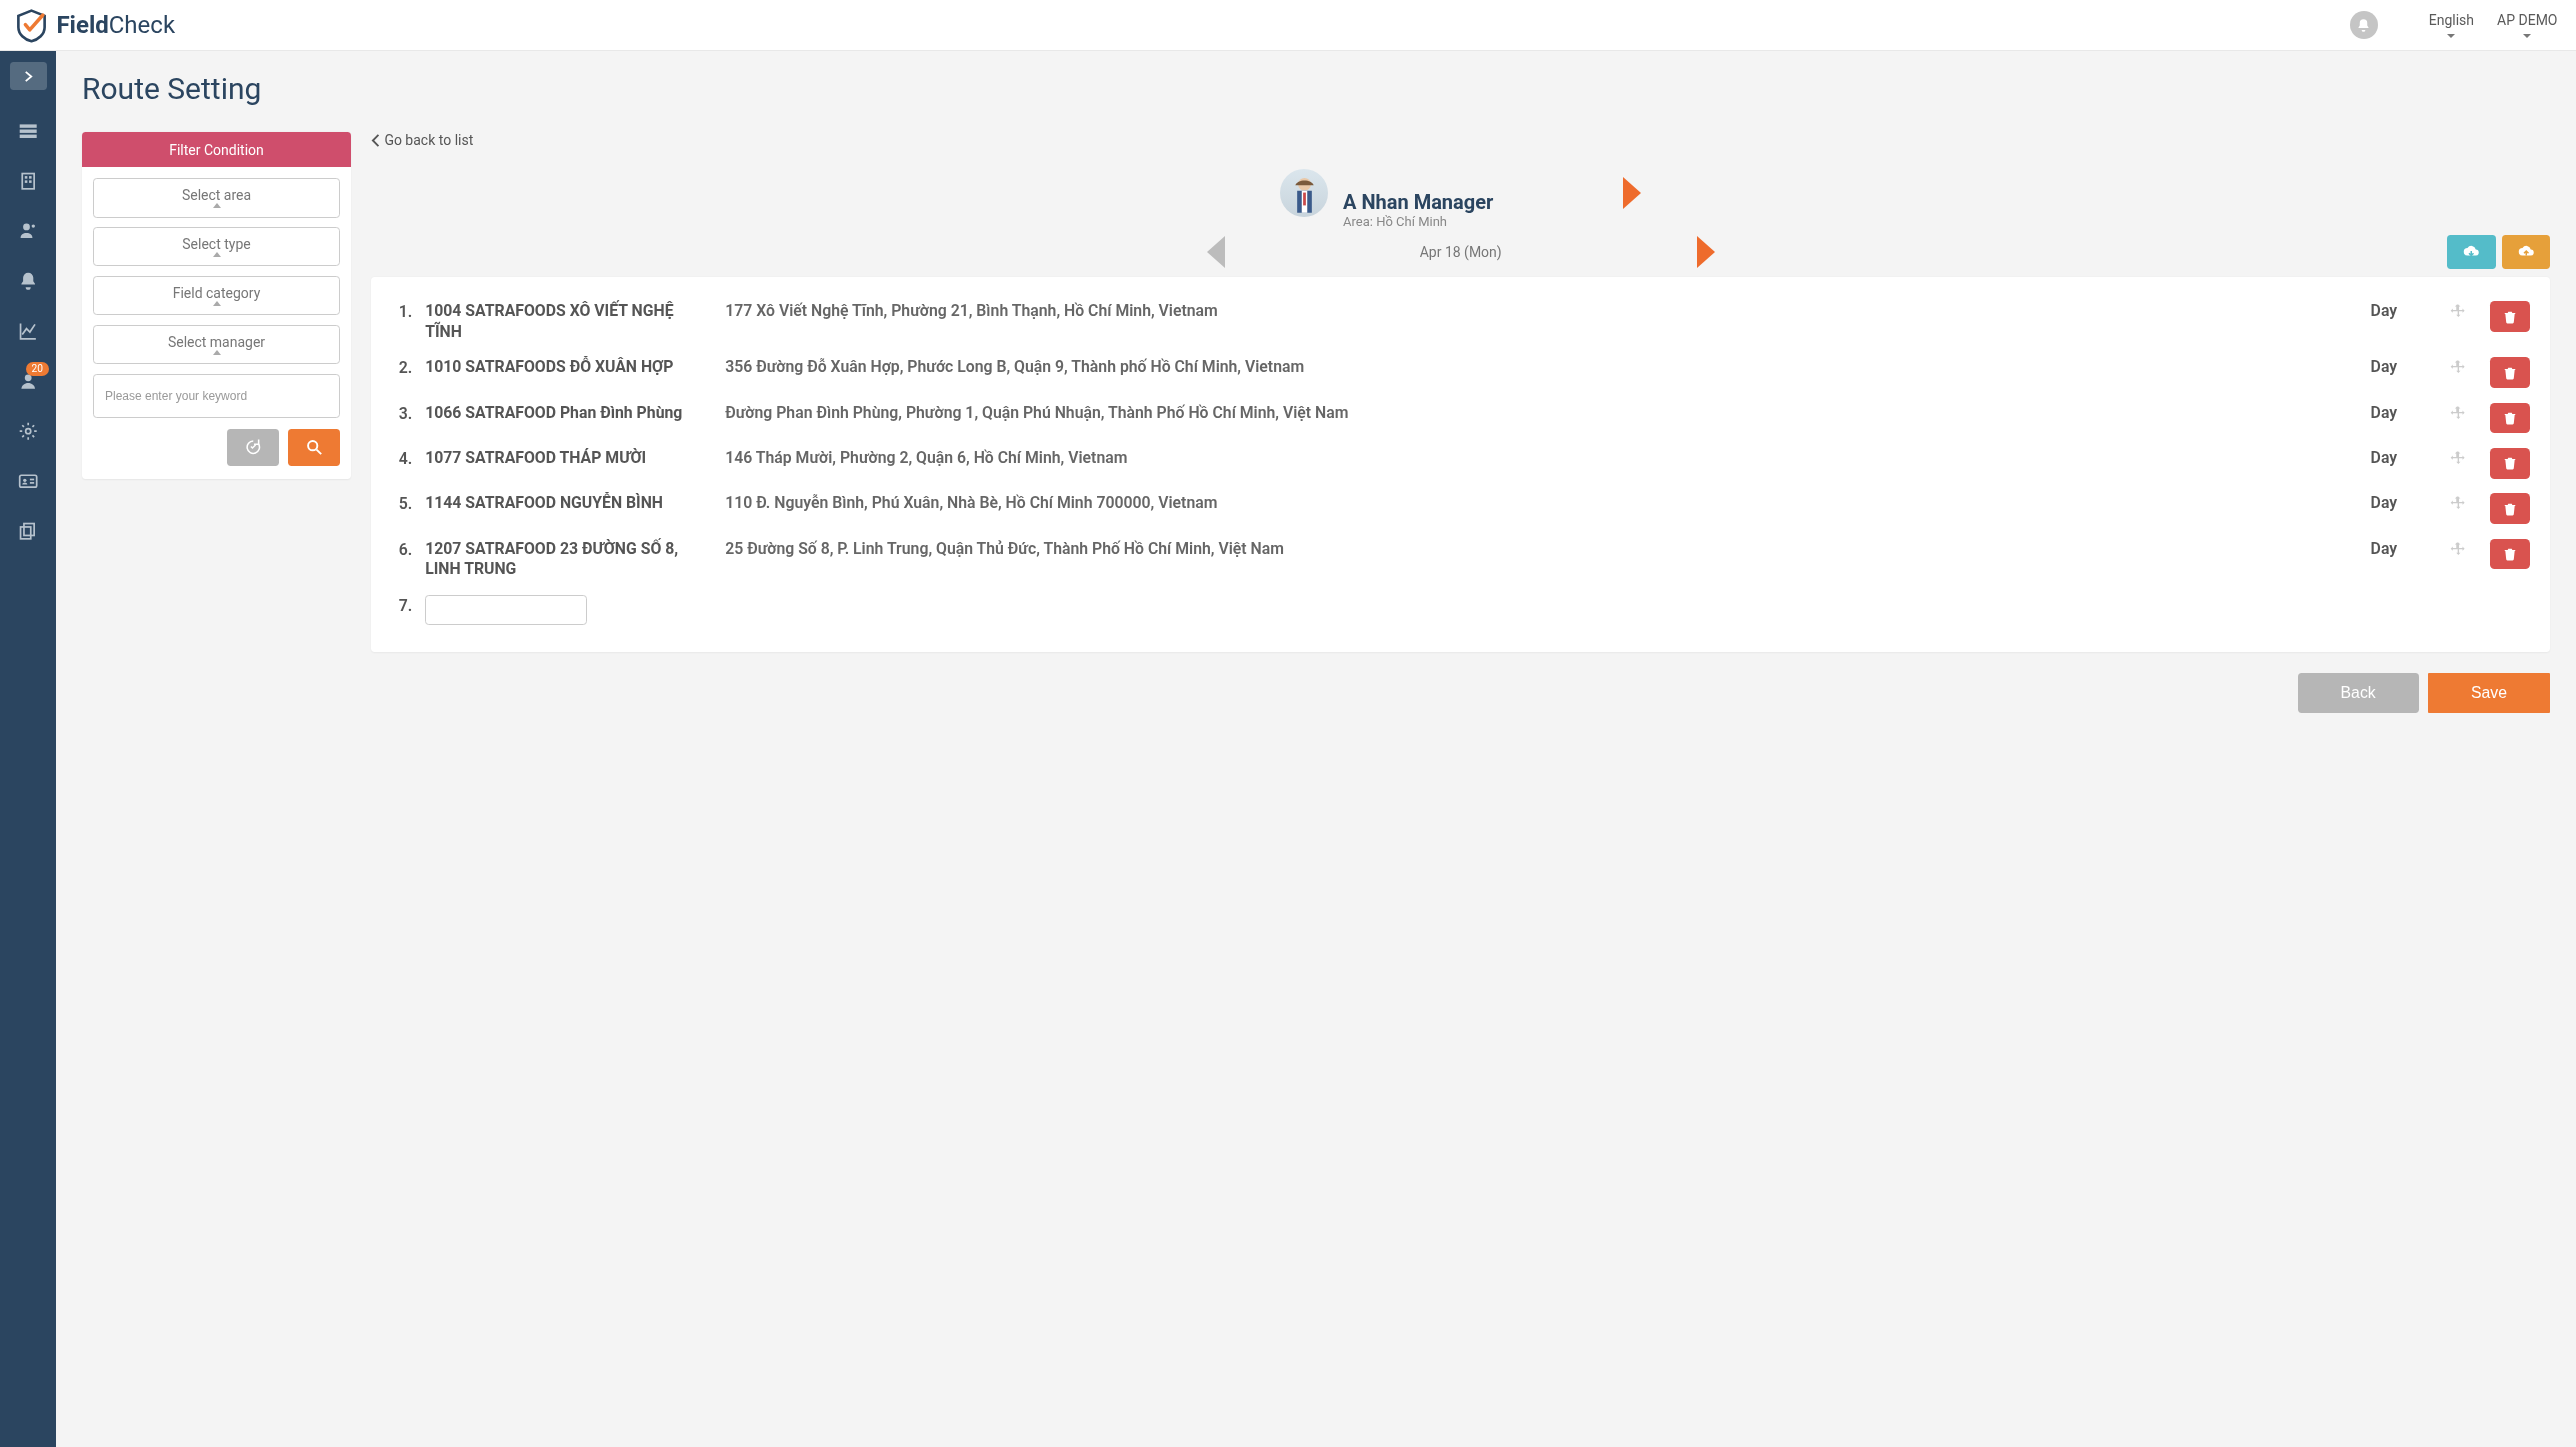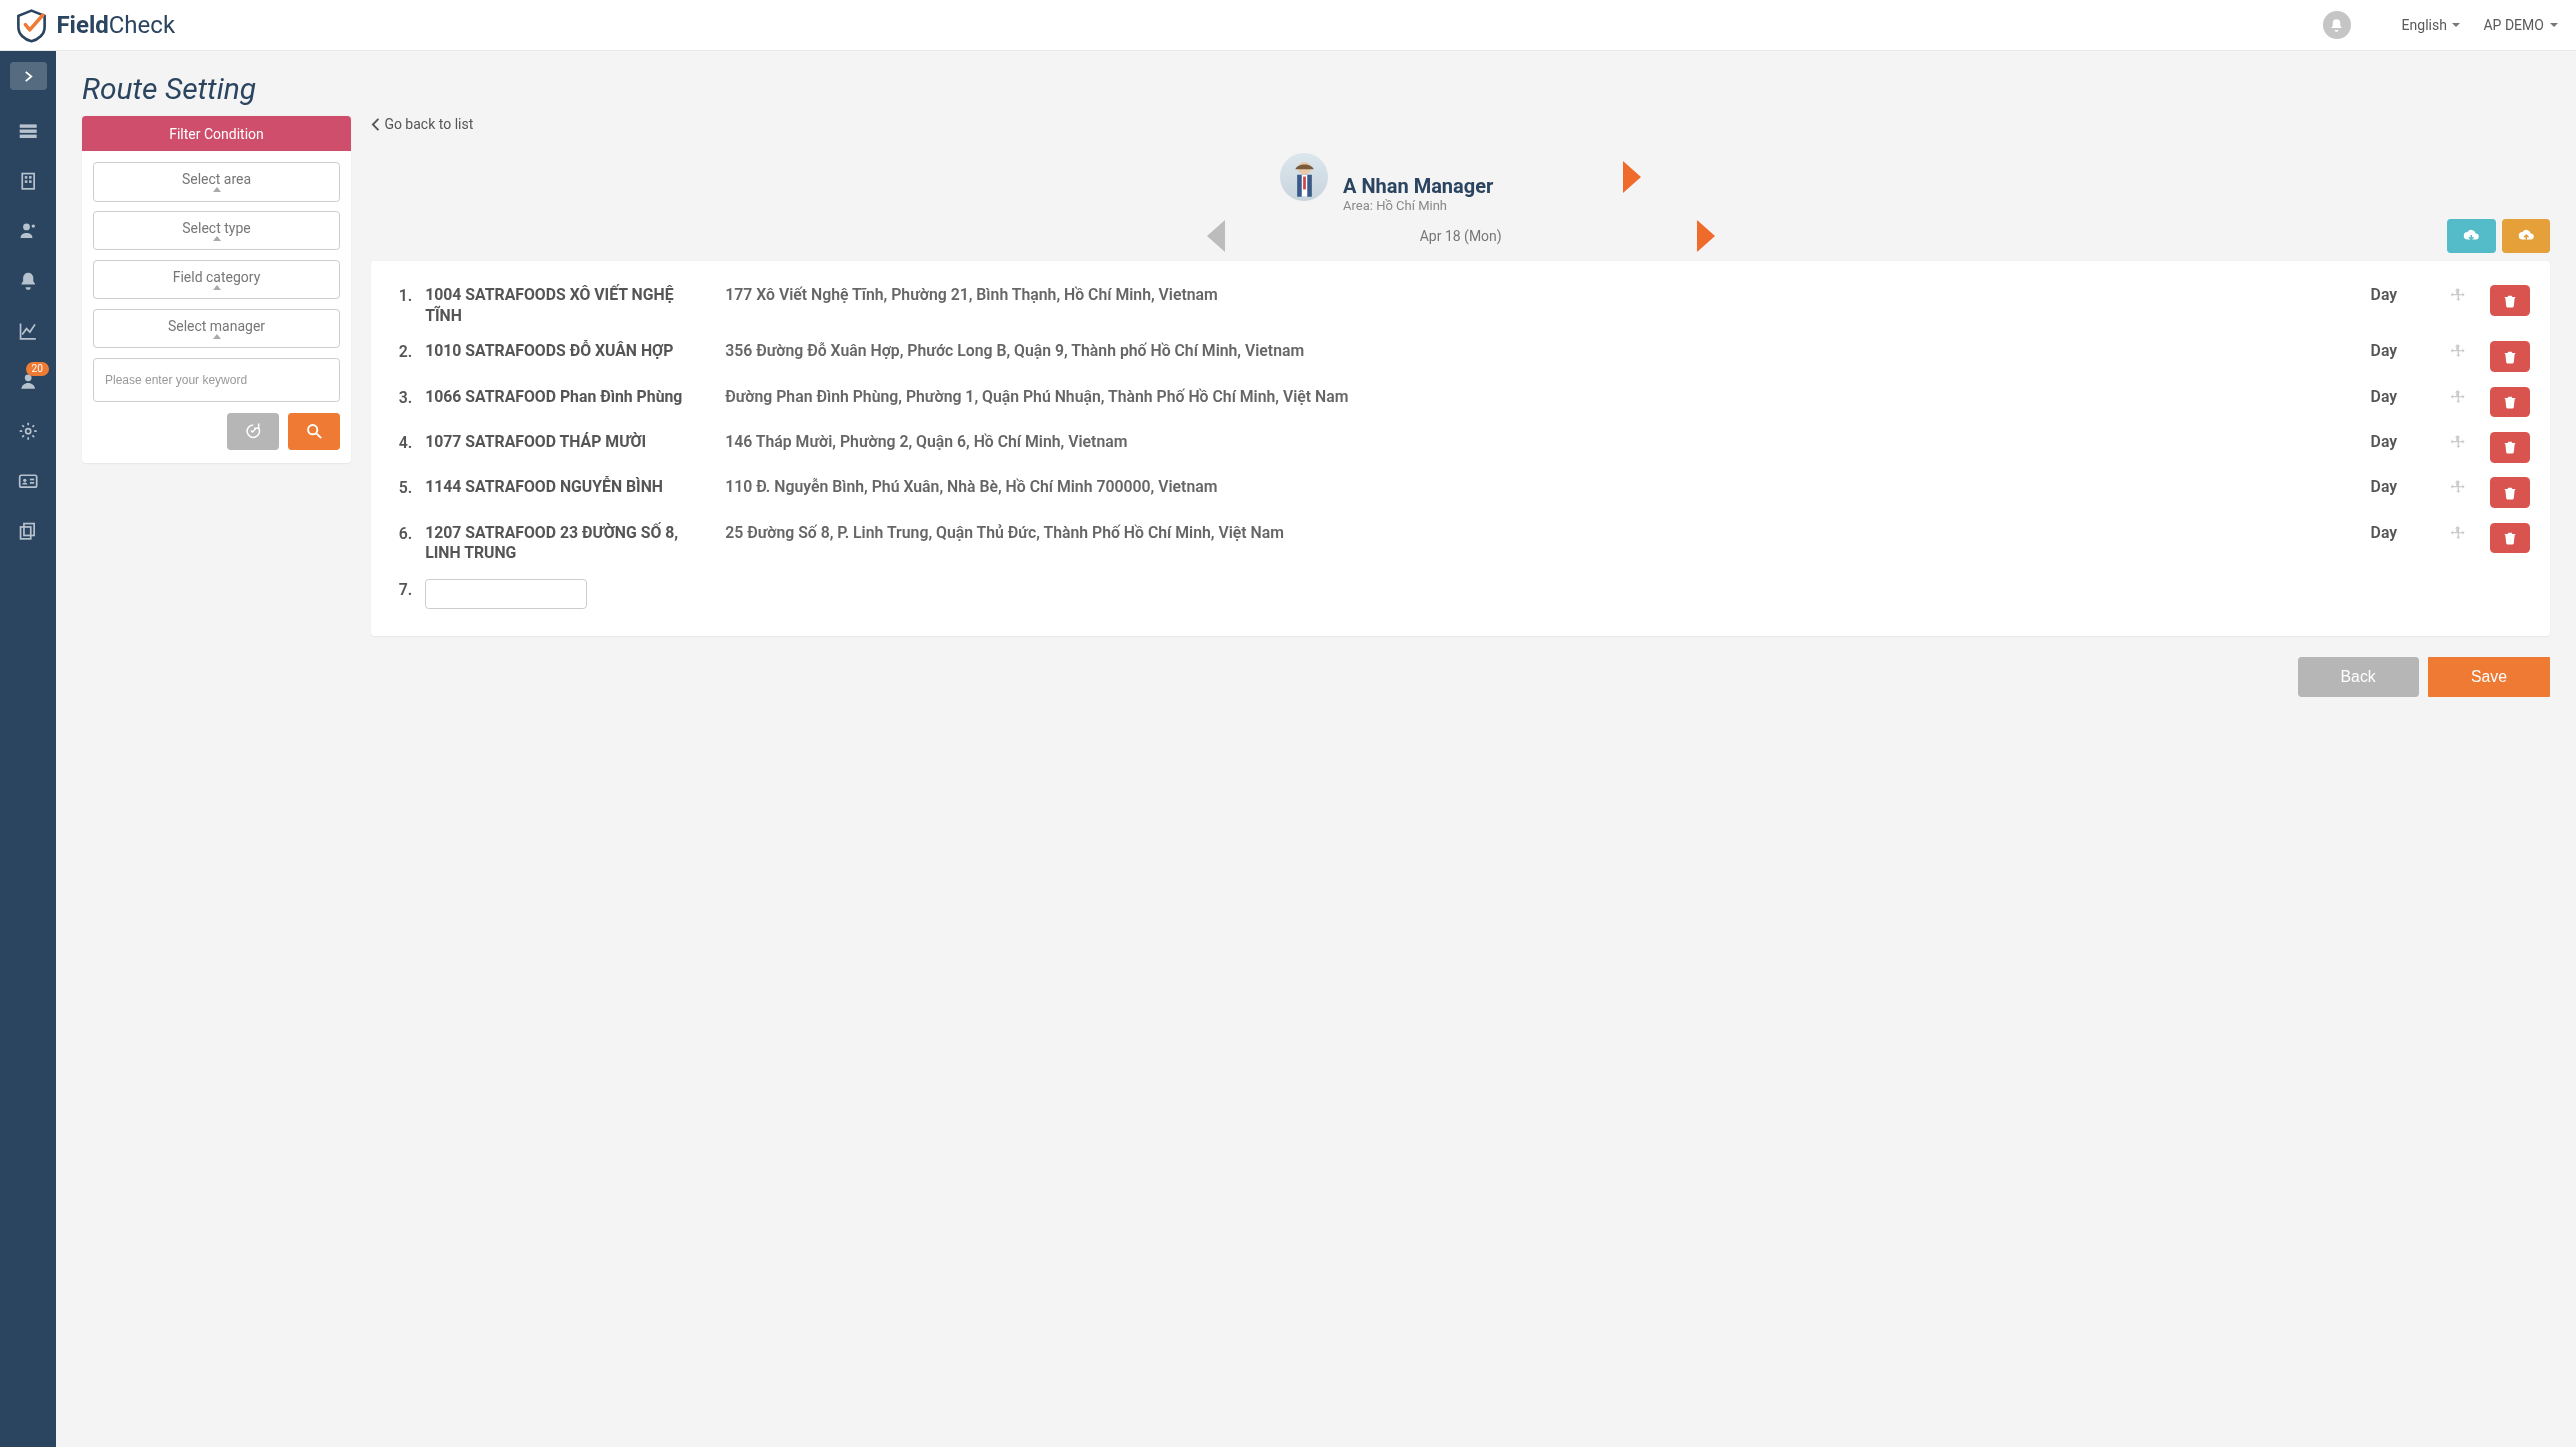--- a/index.html
+++ b/index.html
@@ -4,32 +4,32 @@
 <style>
 * { box-sizing: border-box; margin: 0; padding: 0; }
 body { font-family: -apple-system, BlinkMacSystemFont, "Segoe UI", Roboto, Arial, sans-serif; background: #f4f4f4; color: #555; }
 .topbar { height: 51px; background: #fff; display: flex; align-items: center; padding: 0 18.5px 0 14px; border-bottom: 0.9px solid #e8e8e8; }
 .logo { display: flex; align-items: center; gap: 7.4px; }
 .logo-icon { width: 35px; height: 35px; }
 .logo-text { font-size: 24px; font-weight: 400; color: #2b4560; }
 .logo-text .bold { font-weight: 700; }
 .topbar-spacer { flex: 1; }
 .notif { width: 28px; height: 28px; border-radius: 50%; background: #c5c5c5; display: flex; align-items: center; justify-content: center; margin-right: 28px; }
-.lang-switch, .user-switch { display: flex; align-items: center; gap: 5.6px; color: #5a5a5a; font-size: 14px; cursor: pointer; margin-left: 23px; }
+.lang-switch, .user-switch { display: flex; align-items: center; gap: 5.6px; color: #5a5a5a; font-size: 14px; cursor: pointer; margin-left: 23px; flex-direction: column; }
 .caret-down { width: 0; height: 0; border-left: 4.6px solid transparent; border-right: 4.6px solid transparent; border-top: 4.6px solid #777; }
 
 .layout { display: flex; }
 .sidebar { width: 56px; background: #2b4560; min-height: calc(100vh - 51px); display: flex; flex-direction: column; align-items: center; padding-top: 0; }
 .sidebar-toggle { width: 37px; height: 28px; background: #556b80; border-radius: 3.7px; display: flex; align-items: center; justify-content: center; margin: 11px 0 16.7px; cursor: pointer; }
 .sidebar-item { width: 56px; height: 50px; display: flex; align-items: center; justify-content: center; cursor: pointer; position: relative; }
 .sidebar-item svg { opacity: 0.85; }
 .badge { position: absolute; top: 5.6px; right: 7.4px; background: #ee7a33; color: #fff; font-size: 10.2px; border-radius: 9.3px; padding: 1.9px 5.6px; line-height: 1; }
 
 .main { flex: 1; padding: 20.4px 26px; }
-.page-title { font-size: 30px; color: #2b4560; font-weight: 400; margin-bottom: 10px; font-style: italic; }
+.page-title { font-size: 30px; color: #2b4560; font-weight: 400; margin-bottom: 26px; }
 
 .content-row { display: flex; gap: 20.4px; align-items: flex-start; }
 
 .filter-panel { width: 269px; background: #fff; border-radius: 3.7px; box-shadow: 0 0.9px 1.9px rgba(0,0,0,0.06); }
 .filter-header { background: #cf4e6c; color: #fff; text-align: center; padding: 9.3px; font-size: 14px; border-radius: 3.7px 3.7px 0 0; }
 .filter-body { padding: 11px; display: flex; flex-direction: column; gap: 9.3px; }
 .select-box { border: 0.9px solid #ccc; border-radius: 3.7px; padding: 8.3px 11px; display: flex; justify-content: space-between; align-items: center; color: #777; font-size: 14px; cursor: pointer; background: #fff; flex-direction: column; }
 .tri-up { width: 0; height: 0; border-left: 4.6px solid transparent; border-right: 4.6px solid transparent; border-bottom: 5.6px solid #aaa; }
 .keyword-input { border: 0.9px solid #ccc; border-radius: 3.7px; padding: 14px 11px; font-size: 12px; width: 100%; color: #555; }
 .keyword-input::placeholder { color: #999; }

